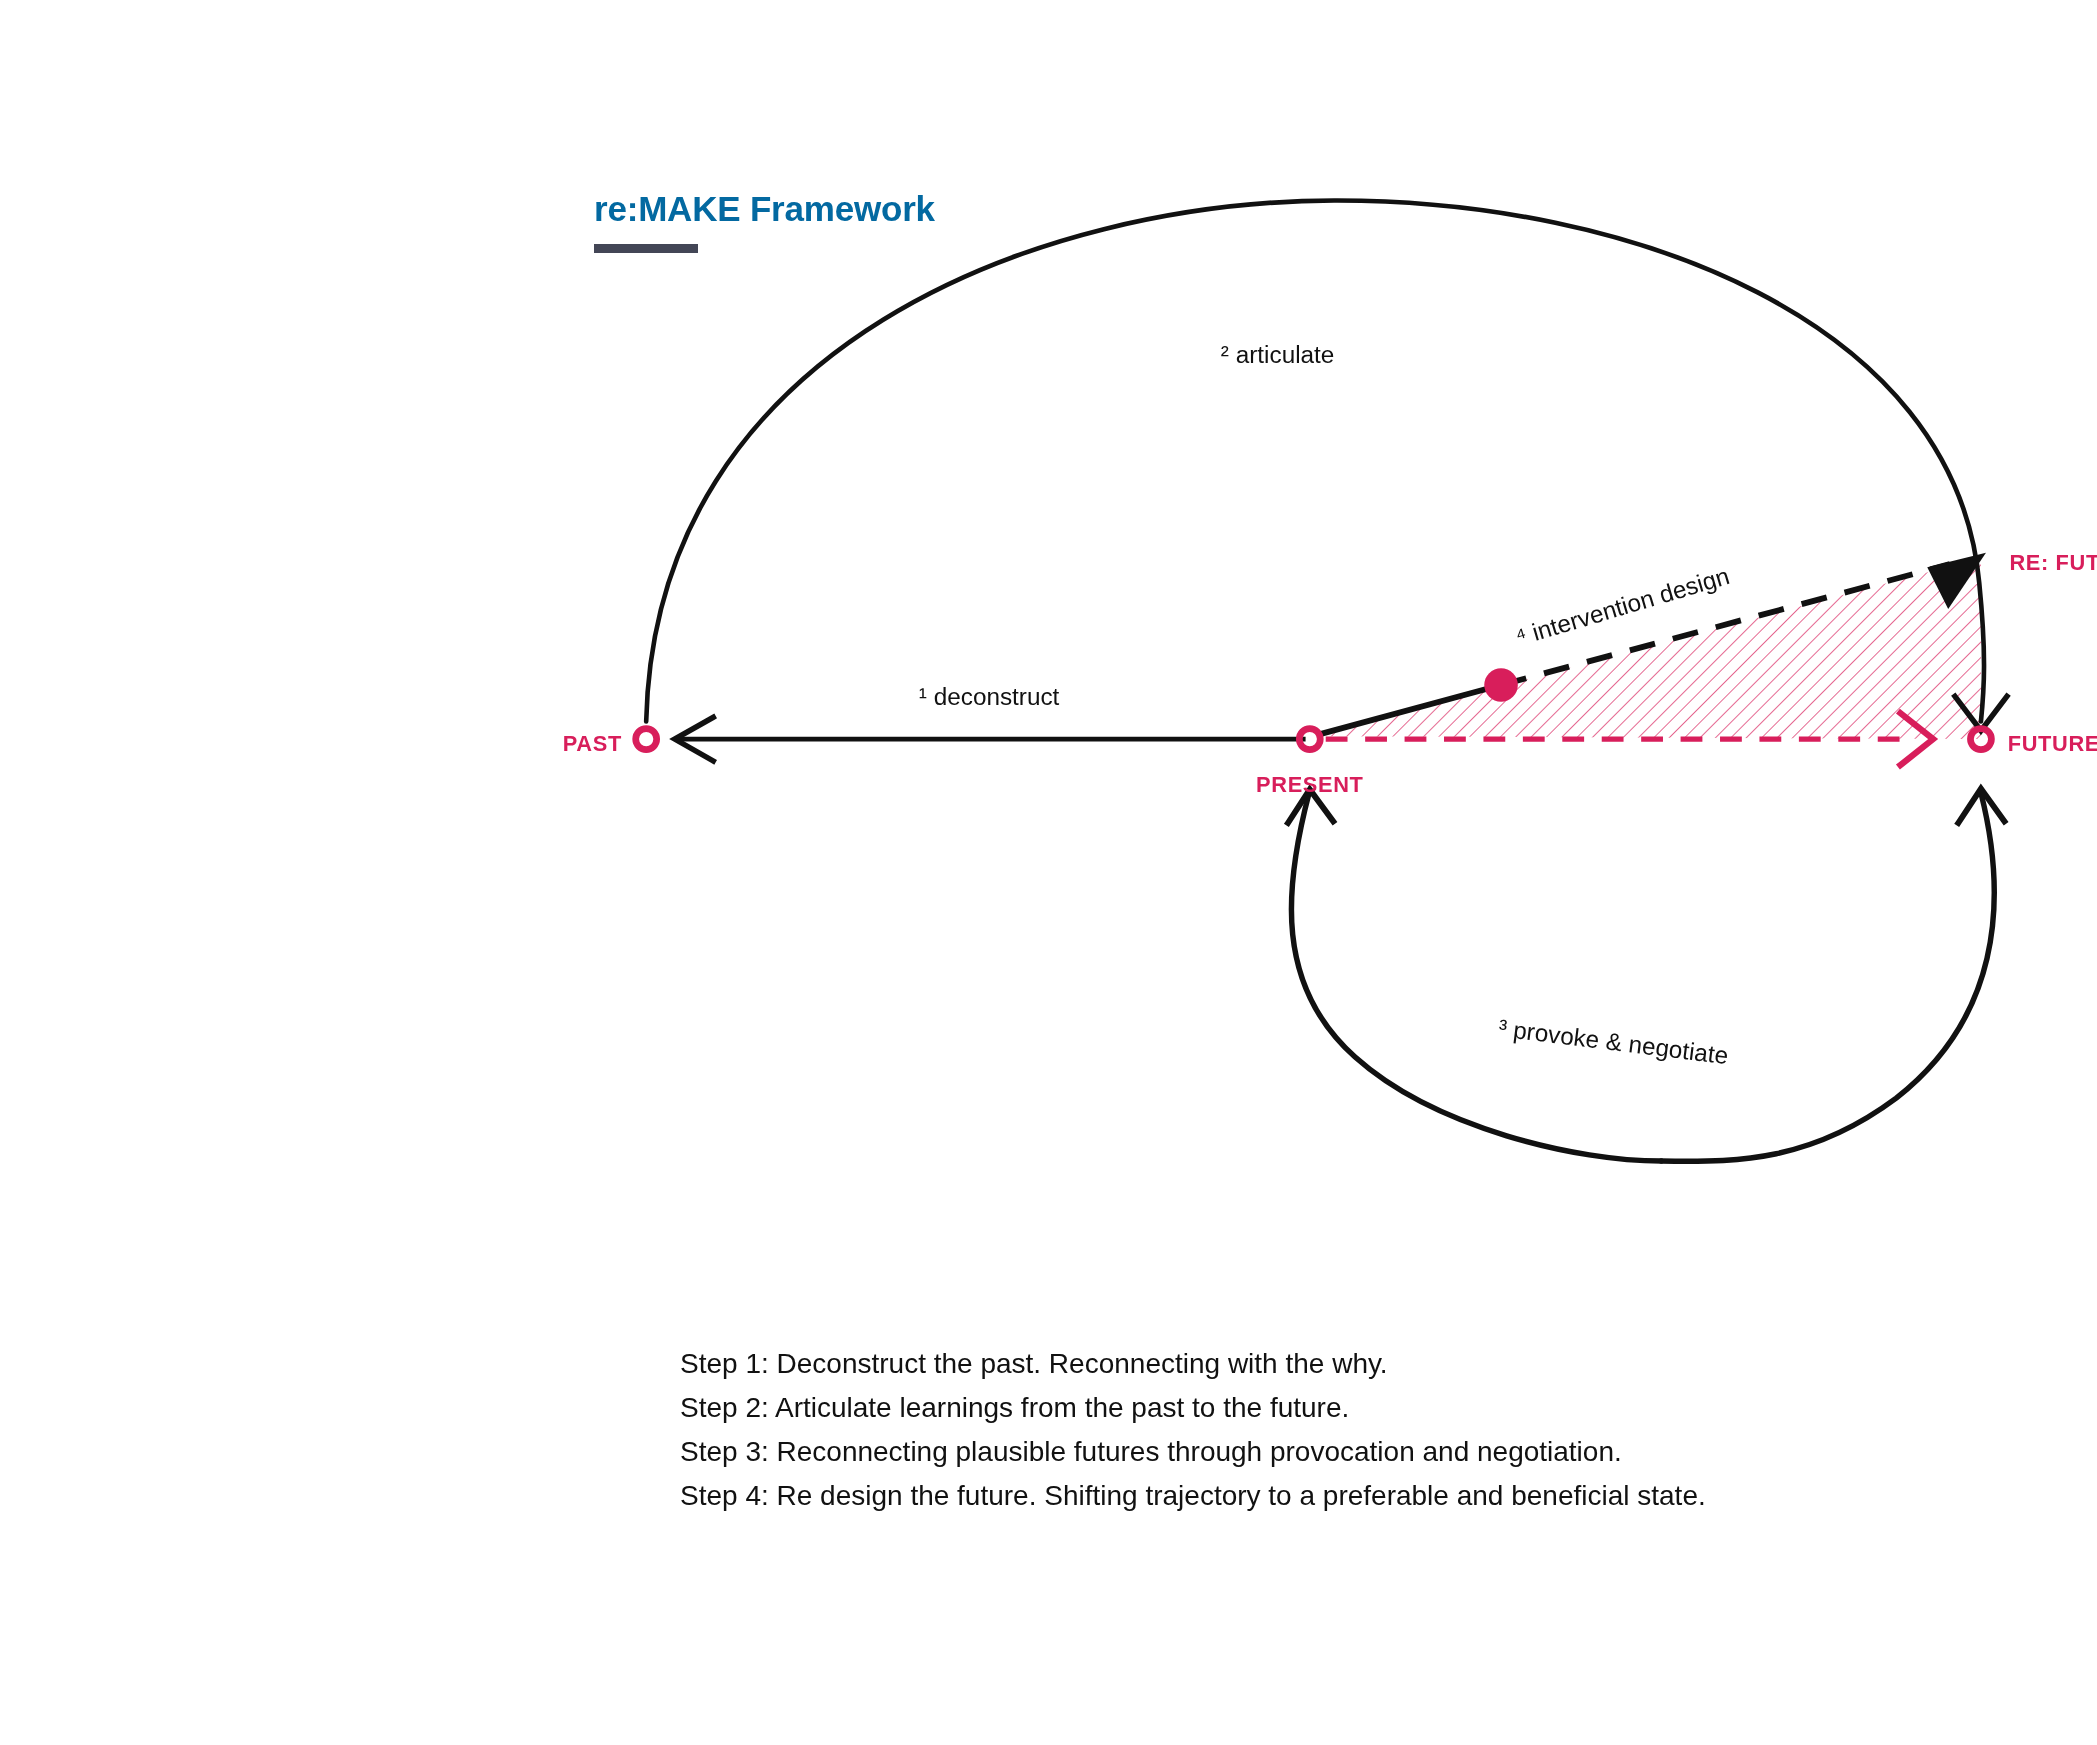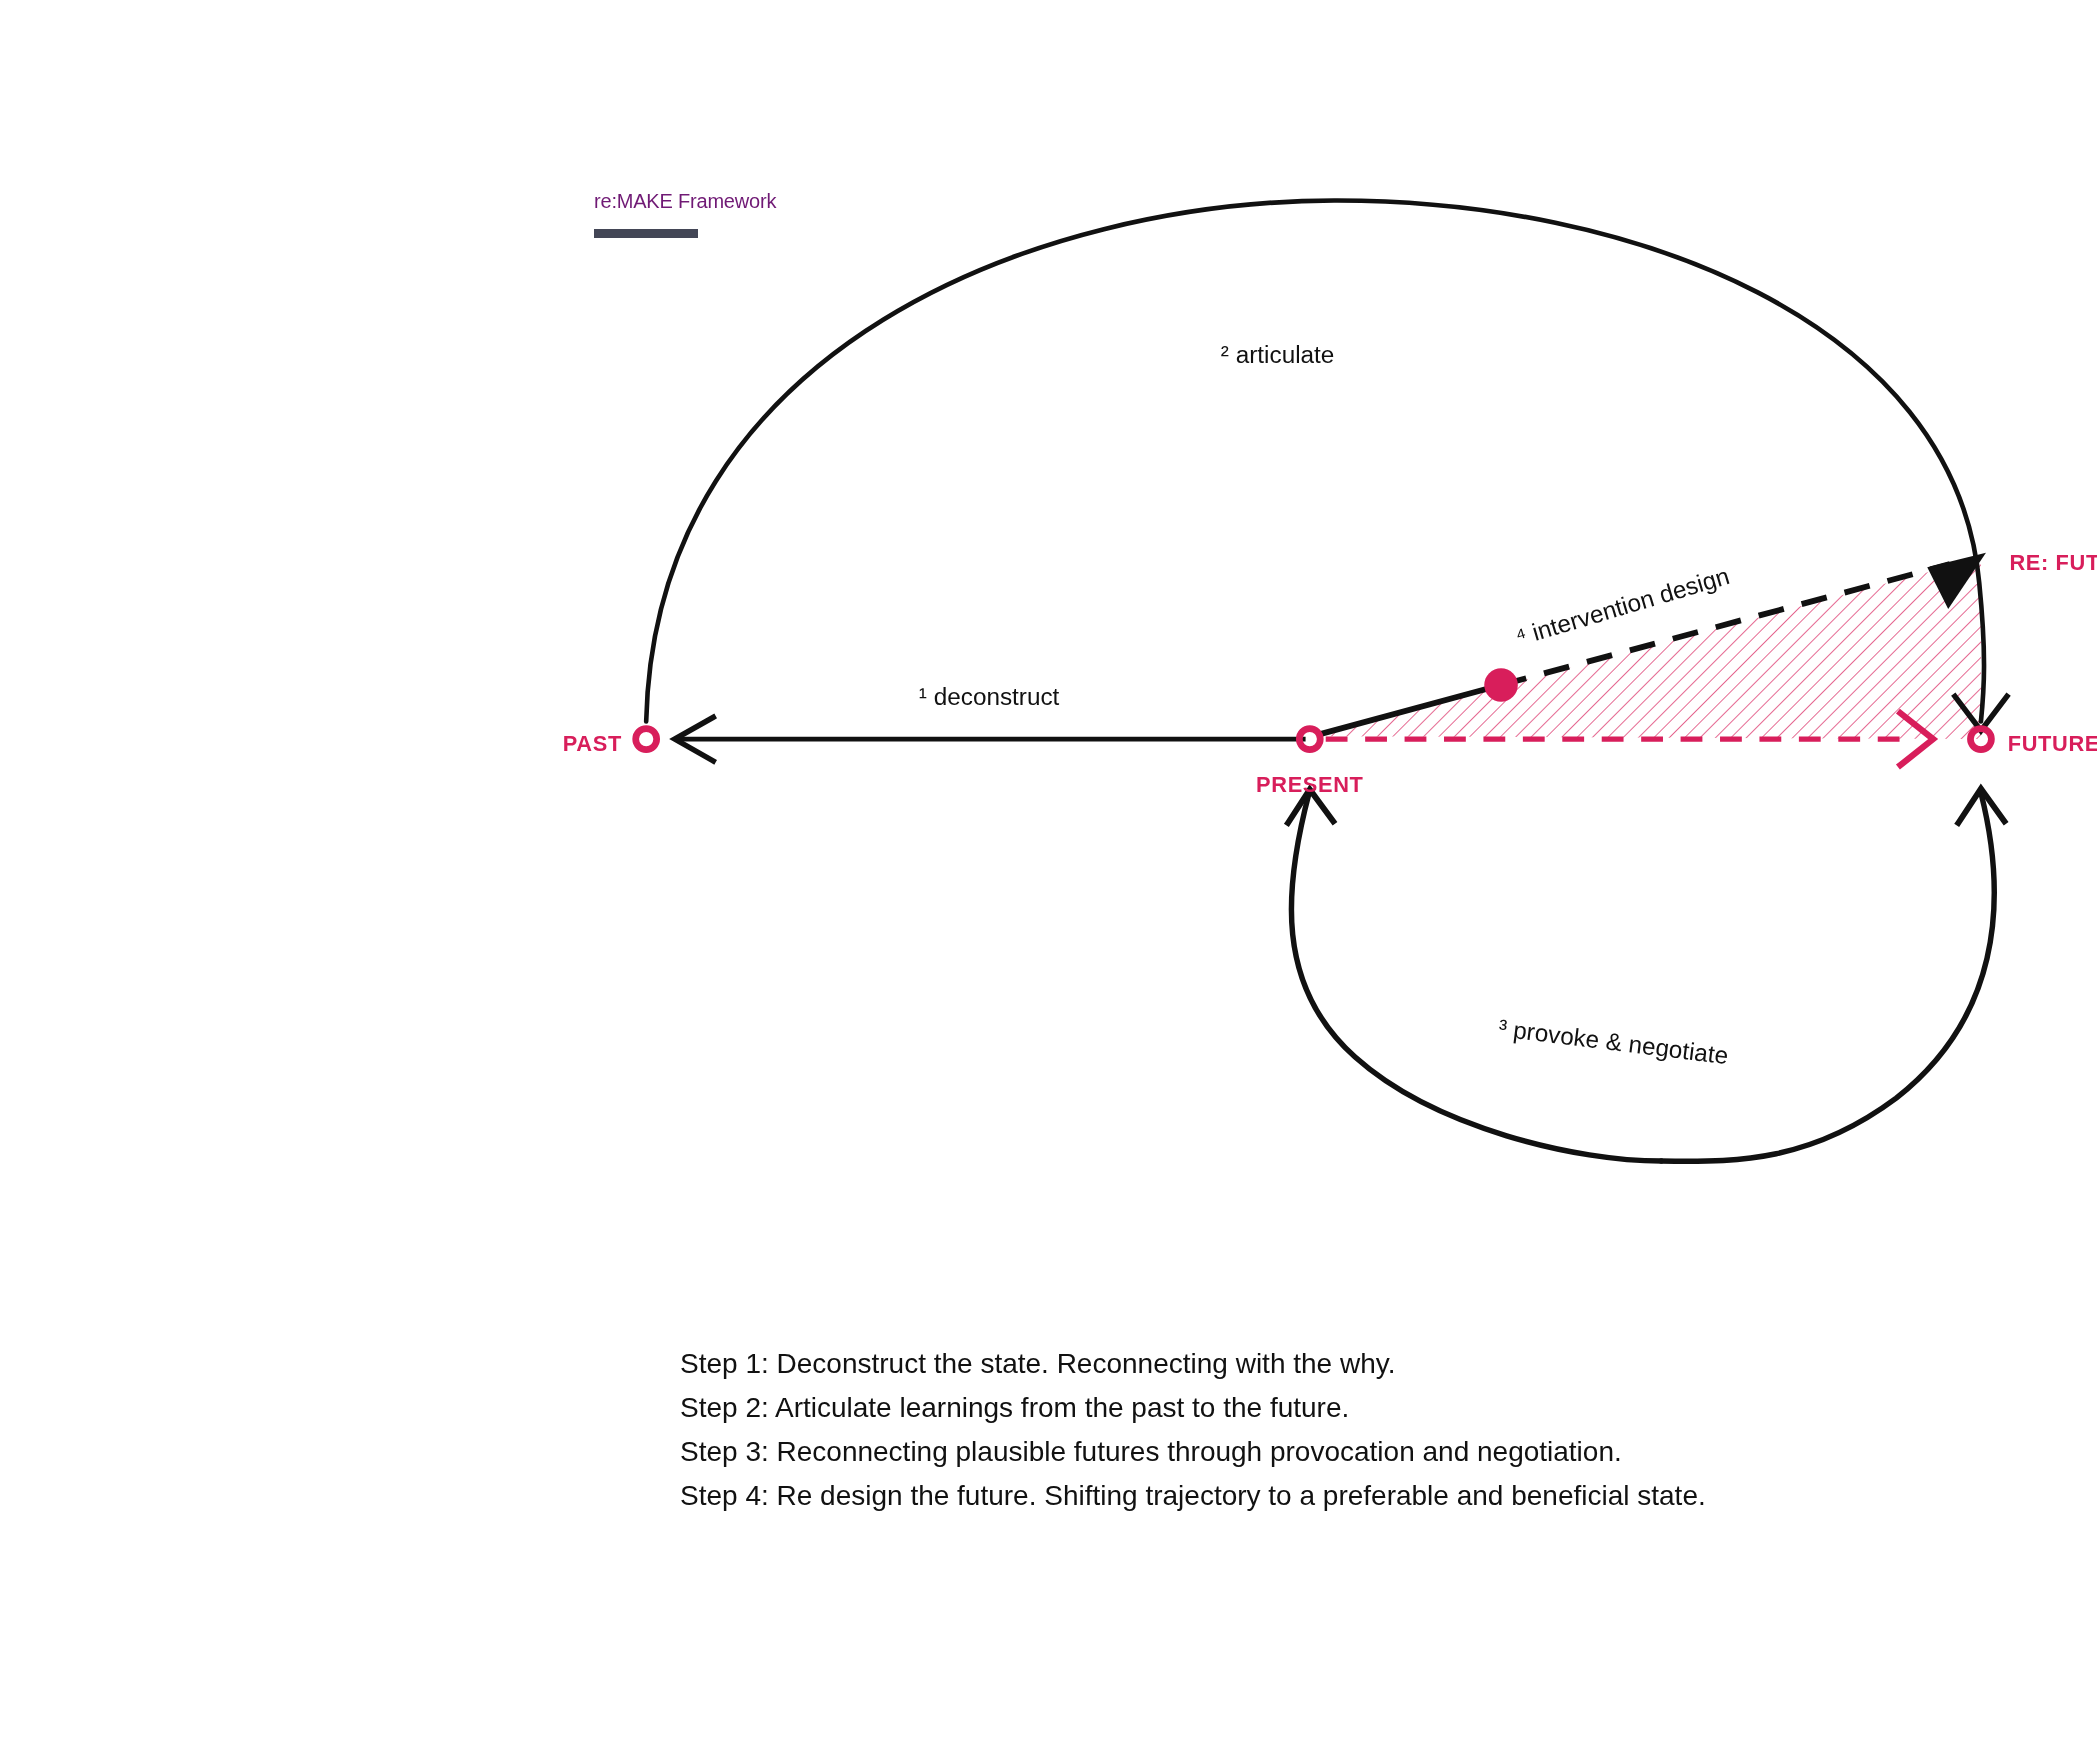--- a/index.html
+++ b/index.html
@@ -15,23 +15,23 @@
     overflow: hidden;
   }
 
   
   #title-block {
     position: absolute;
     left: 594px;
     top: 191px;
   }
   #page-title {
-    font-size: 20px;
-    font-weight: normal;
-    color: #701a75;
+    font-size: 35px;
+    font-weight: bold;
+    color: #0369a1;
     letter-spacing: -0.2px;
     white-space: nowrap;
     line-height: 1;
   }
   #title-rule {
     margin-top: 17.6px;
     width: 104px;
     height: 9.2px;
     background: #434656;
   }
@@ -143,21 +143,21 @@
 
   <text x="3570" y="2470" text-anchor="start" transform="rotate(7 3570 2470)" font-family="Liberation Sans, sans-serif" font-size="58" fill="#111111">³ provoke &amp; negotiate</text>
 
   <text x="3620" y="1540" text-anchor="start" transform="rotate(-16.5 3620 1540)" font-family="Liberation Sans, sans-serif" font-size="58" fill="#111111">⁴ intervention design</text>
 
 </svg>
 
 <div id="steps-list">
   <div class="step-row">
     <span class="step-label">Step 1:</span>
-    <span class="step-text"> Deconstruct the state. Reconnecting with the why.</span>
+    <span class="step-text"> Deconstruct the past. Reconnecting with the why.</span>
   </div>
   <div class="step-row">
     <span class="step-label">Step 2:</span>
     <span class="step-text"> Articulate learnings from the past to the future.</span>
   </div>
   <div class="step-row">
     <span class="step-label">Step 3:</span>
     <span class="step-text"> Reconnecting plausible futures through provocation and negotiation.</span>
   </div>
   <div class="step-row">

